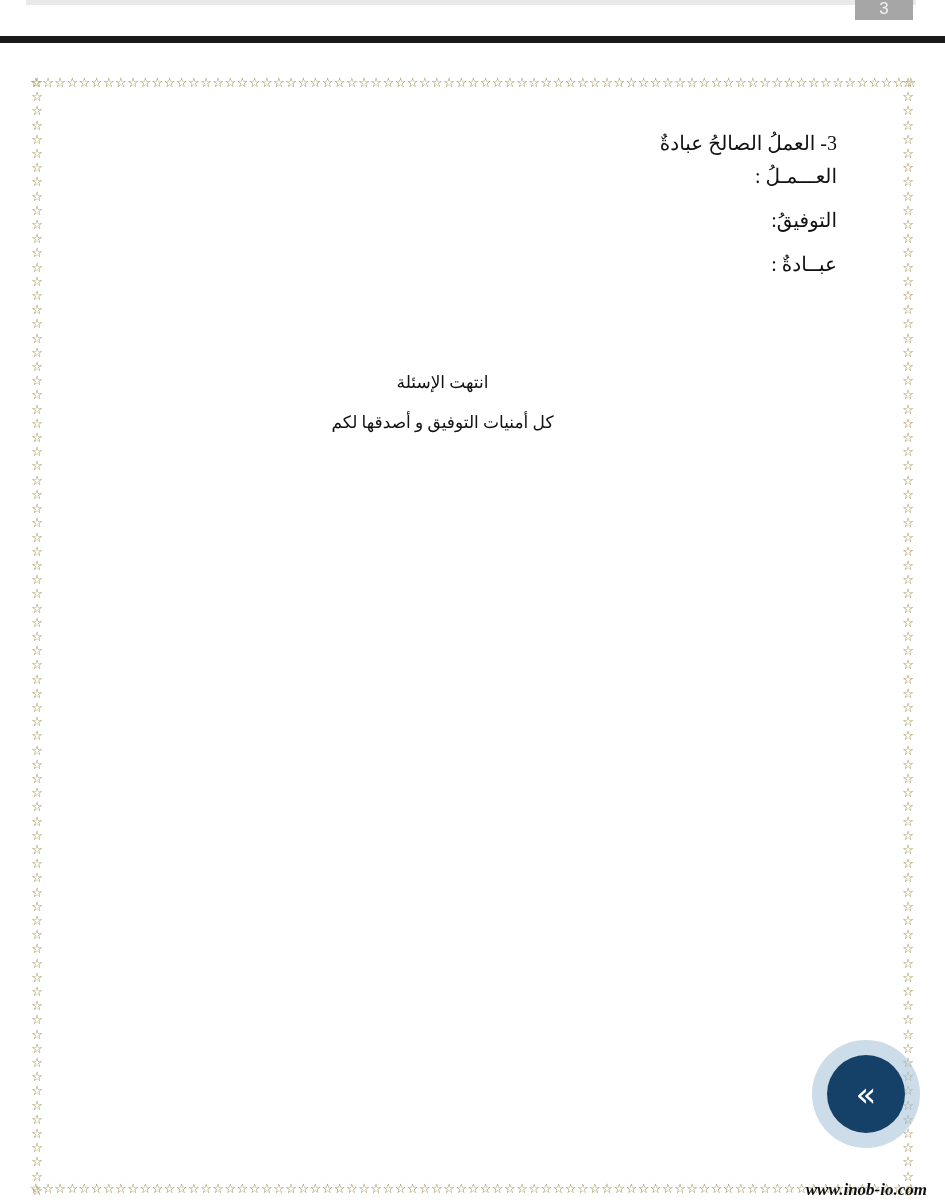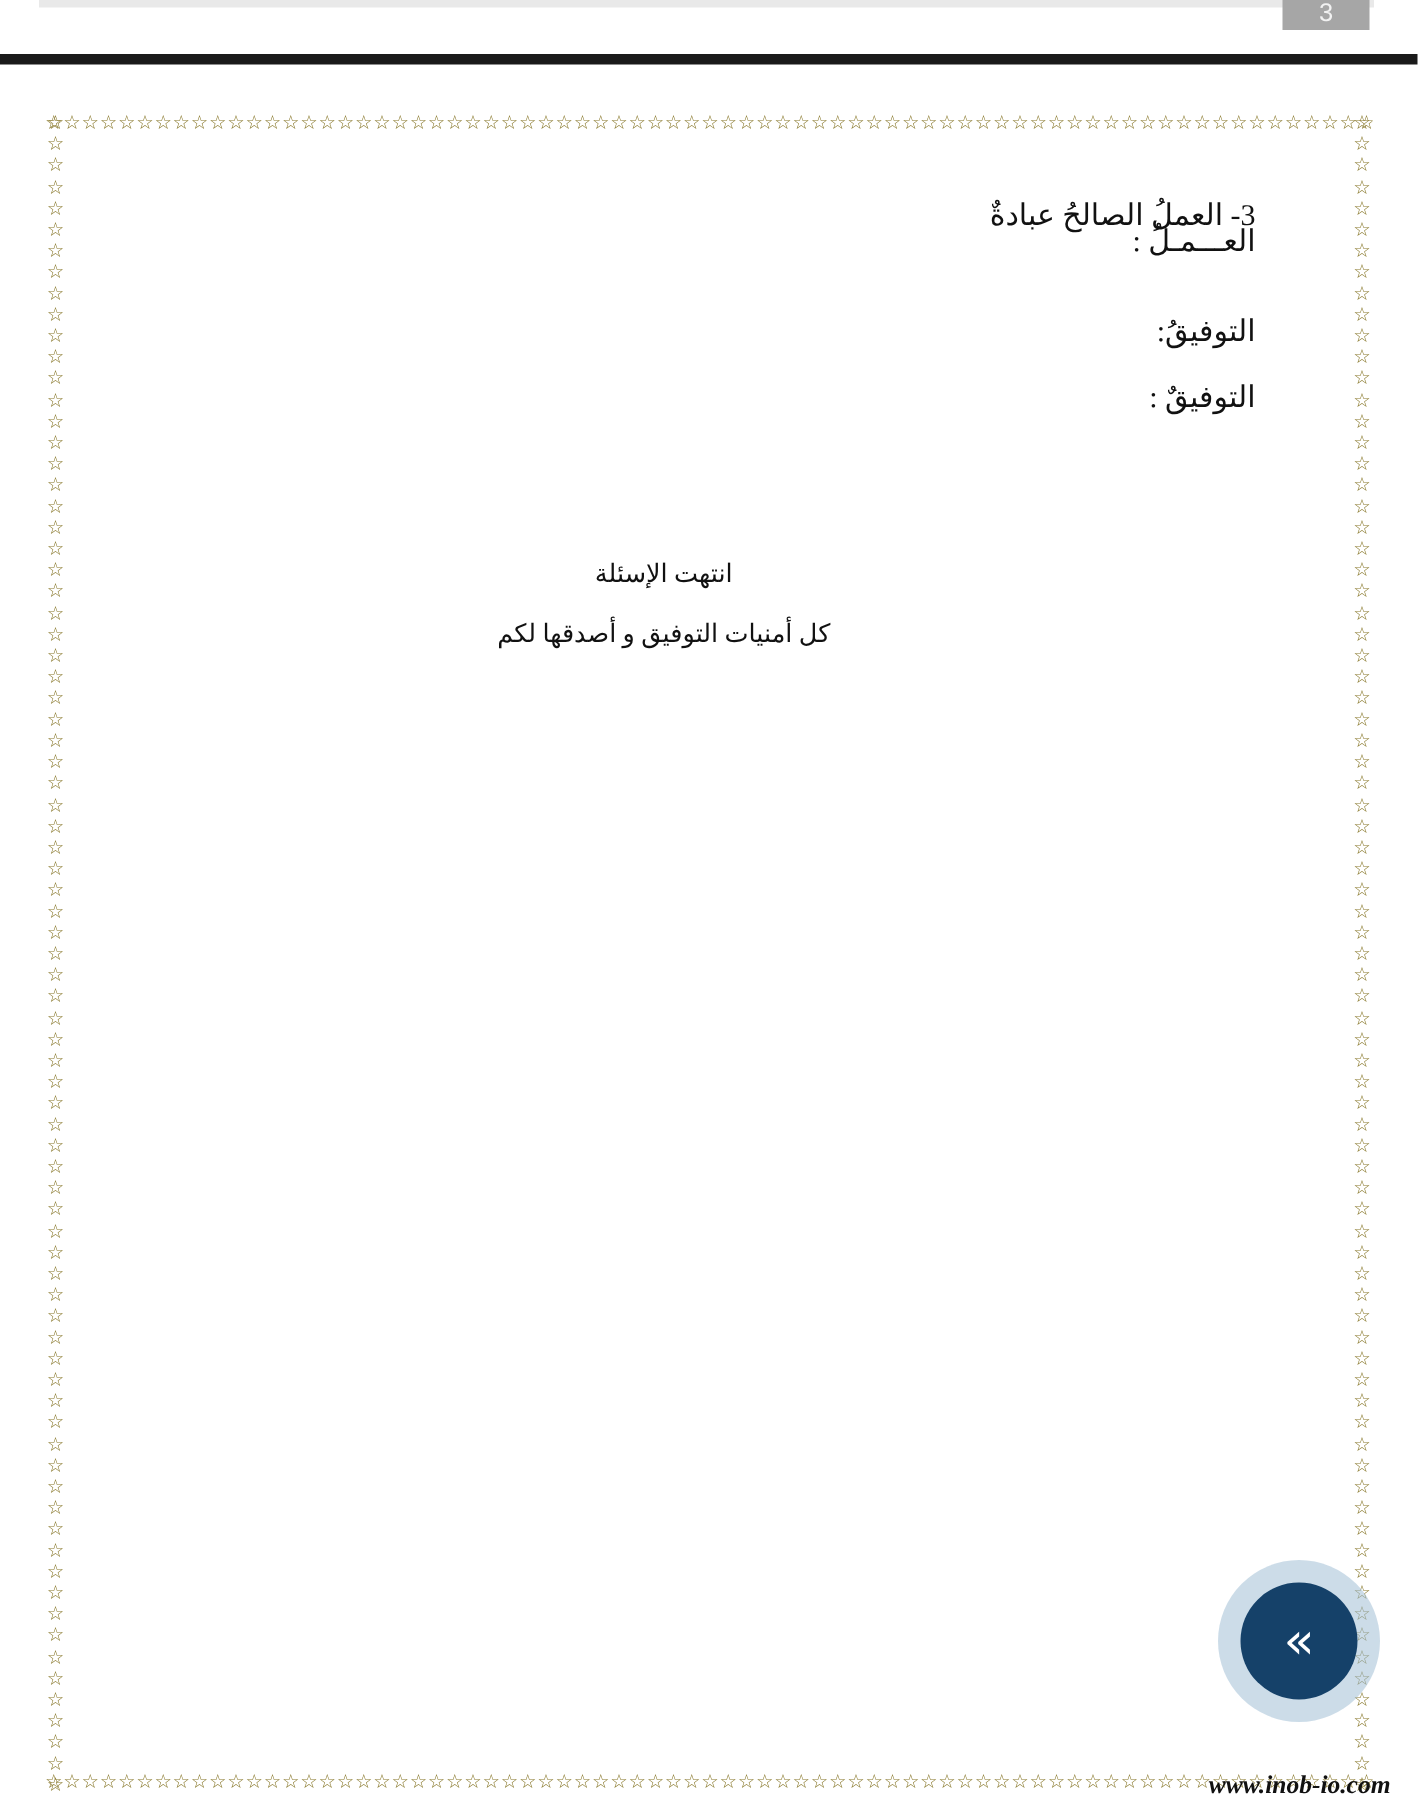--- a/index.html
+++ b/index.html
@@ -127,21 +127,21 @@
     white-space: nowrap;
     margin-top: 13px;
   }
   .blank-line {
     position: absolute;
     right: 4px;
     font-size: 20px;
     color: #111111;
     white-space: nowrap;
   }
-  #line-amal  { top: 88px; margin-left: 29px; }
+  #line-amal  { top: 104px; margin-left: 29px; }
   #line-salih { top: 148px; }
   #line-ibada { top: 192px; }
 
   .closing {
     position: absolute;
     width: 797px;
     text-align: center;
     font-size: 17px;
     color: #111111;
   }
@@ -209,21 +209,21 @@
     <div class="star-row" id="star-bottom">☆☆☆☆☆☆☆☆☆☆☆☆☆☆☆☆☆☆☆☆☆☆☆☆☆☆☆☆☆☆☆☆☆☆☆☆☆☆☆☆☆☆☆☆☆☆☆☆☆☆☆☆☆☆☆☆☆☆☆☆☆☆☆☆☆☆☆☆☆☆☆☆☆☆☆☆☆☆☆☆☆☆☆☆☆☆☆☆☆☆☆☆☆☆☆☆☆☆☆☆☆☆☆☆☆☆☆☆☆☆☆☆☆☆☆☆☆☆☆☆</div>
     <div class="star-col" id="star-left">☆☆☆☆☆☆☆☆☆☆☆☆☆☆☆☆☆☆☆☆☆☆☆☆☆☆☆☆☆☆☆☆☆☆☆☆☆☆☆☆☆☆☆☆☆☆☆☆☆☆☆☆☆☆☆☆☆☆☆☆☆☆☆☆☆☆☆☆☆☆☆☆☆☆☆☆☆☆☆☆</div>
     <div class="star-col" id="star-right">☆☆☆☆☆☆☆☆☆☆☆☆☆☆☆☆☆☆☆☆☆☆☆☆☆☆☆☆☆☆☆☆☆☆☆☆☆☆☆☆☆☆☆☆☆☆☆☆☆☆☆☆☆☆☆☆☆☆☆☆☆☆☆☆☆☆☆☆☆☆☆☆☆☆☆☆☆☆☆☆</div>
   </div>
 
   <div id="doc-body">
     <div class="q-heading">3- العملُ الصالحُ عبادةٌ</div>
 
     <div class="blank-line" id="line-amal">العـــمـلُ :</div>
     <div class="blank-line" id="line-salih">التوفيقُ:</div>
-    <div class="blank-line" id="line-ibada">التوفيقٌ :</div>
+    <div class="blank-line" id="line-ibada">عبــادةٌ :</div>
 
     <div class="closing" id="closing-2">كل أمنيات التوفيق و أصدقها لكم</div>
     <div class="closing" id="closing-1">انتهت الإسئلة</div>
   </div>
 
   <div id="back-button">
     <div id="back-button-inner">
       <span id="back-chevron">«</span>
     </div>
   </div>

